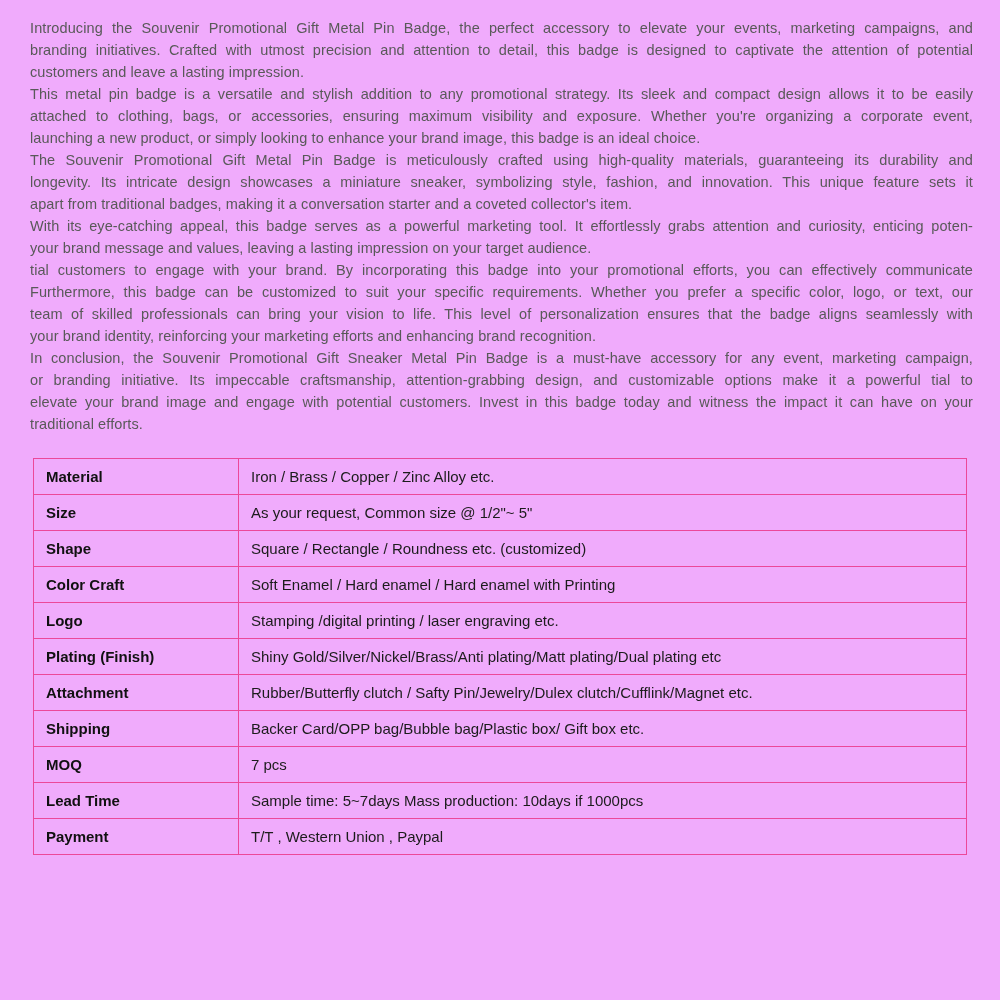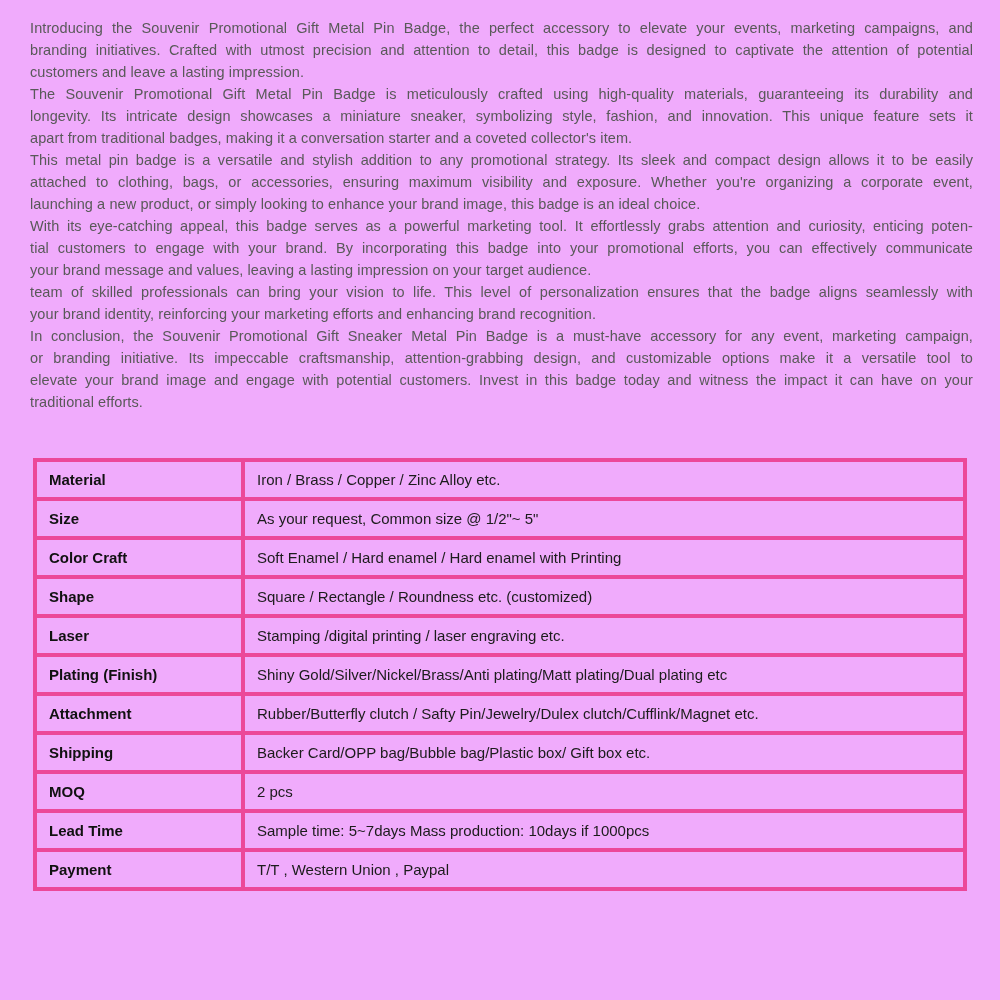--- a/index.html
+++ b/index.html
@@ -38,21 +38,21 @@
     position: absolute;
     left: 33px;
     top: 458px;
     width: 934px;
     border-collapse: collapse;
     table-layout: fixed;
     font-size: 15px;
     color: #1c1c1c;
   }
   table.spec-table td {
-    border: 4px solid #ec4899;
+    border: 1px solid #ec4899;
     height: 35px;
     padding: 0 10px 0 12px;
     vertical-align: middle;
     overflow: hidden;
     white-space: nowrap;
   }
   table.spec-table td.label-cell {
     width: 182px;
     font-weight: bold;
     color: #111111;
@@ -65,82 +65,83 @@
 <body>
 
 <div class="page">
   <div class="description" id="description">
       <div>
         <div class="line">Introducing the Souvenir Promotional Gift Metal Pin Badge, the perfect accessory to elevate your events, marketing campaigns, and</div>
         <div class="line">branding initiatives.  Crafted with utmost precision and attention to detail, this badge is designed to captivate the attention of potential</div>
         <div class="line last">customers and leave a lasting impression.</div>
       </div>
       <div>
+        <div class="line">This metal pin badge is a versatile and stylish addition to any promotional strategy.  Its sleek and compact design allows it to be easily</div>
+        <div class="line">attached to clothing, bags, or accessories, ensuring maximum visibility and exposure.  Whether you're organizing a corporate event,</div>
+        <div class="line last">launching a new product, or simply looking to enhance your brand image, this badge is an ideal choice.</div>
+      </div>
+      <div>
         <div class="line">The Souvenir Promotional Gift Metal Pin Badge is meticulously crafted using high-quality materials, guaranteeing its durability and</div>
         <div class="line">longevity.  Its intricate design showcases a miniature sneaker, symbolizing style, fashion, and innovation.  This unique feature sets it</div>
         <div class="line last">apart from traditional badges, making it a conversation starter and a coveted collector's item.</div>
       </div>
       <div>
-        <div class="line">This metal pin badge is a versatile and stylish addition to any promotional strategy.  Its sleek and compact design allows it to be easily</div>
-        <div class="line">attached to clothing, bags, or accessories, ensuring maximum visibility and exposure.  Whether you're organizing a corporate event,</div>
-        <div class="line last">launching a new product, or simply looking to enhance your brand image, this badge is an ideal choice.</div>
+        <div class="line">With its eye-catching appeal, this badge serves as a powerful marketing tool.  It effortlessly grabs attention and curiosity, enticing poten-</div>
+        <div class="line last">your brand message and values, leaving a lasting impression on your target audience.</div>
+        <div class="line">tial customers to engage with your brand.  By incorporating this badge into your promotional efforts, you can effectively communicate</div>
       </div>
       <div>
-        <div class="line">With its eye-catching appeal, this badge serves as a powerful marketing tool.  It effortlessly grabs attention and curiosity, enticing poten-</div>
-        <div class="line">tial customers to engage with your brand.  By incorporating this badge into your promotional efforts, you can effectively communicate</div>
-        <div class="line last">your brand message and values, leaving a lasting impression on your target audience.</div>
-      </div>
-      <div>
+        <div class="line">Furthermore, this badge can be customized to suit your specific requirements.  Whether you prefer a specific color, logo, or text, our</div>
         <div class="line">team of skilled professionals can bring your vision to life.  This level of personalization ensures that the badge aligns seamlessly with</div>
         <div class="line last">your brand identity, reinforcing your marketing efforts and enhancing brand recognition.</div>
       </div>
       <div>
         <div class="line">In conclusion, the Souvenir Promotional Gift Sneaker Metal Pin Badge is a must-have accessory for any event, marketing campaign,</div>
-        <div class="line">or branding initiative.  Its impeccable craftsmanship, attention-grabbing design, and customizable options make it a versatile tool to</div>
+        <div class="line">or branding initiative.  Its impeccable craftsmanship, attention-grabbing design, and customizable options make it a powerful tial to</div>
         <div class="line">elevate your brand image and engage with potential customers.  Invest in this badge today and witness the impact it can have on your</div>
         <div class="line last">traditional efforts.</div>
       </div>
     </div>
   <table class="spec-table">
     <tbody id="spec-tbody">
         <tr>
           <td class="label-cell">Material</td>
           <td class="value-cell">Iron / Brass / Copper / Zinc Alloy etc.</td>
         </tr>
         <tr>
           <td class="label-cell">Size</td>
           <td class="value-cell">As your request, Common size @ 1/2"~ 5"</td>
         </tr>
         <tr>
+          <td class="label-cell">Shape</td>
+          <td class="value-cell">Square / Rectangle / Roundness etc. (customized)</td>
+        </tr>
+        <tr>
           <td class="label-cell">Color Craft</td>
           <td class="value-cell">Soft Enamel / Hard enamel / Hard enamel with Printing</td>
         </tr>
         <tr>
-          <td class="label-cell">Shape</td>
-          <td class="value-cell">Square / Rectangle / Roundness etc. (customized)</td>
-        </tr>
-        <tr>
-          <td class="label-cell">Laser</td>
+          <td class="label-cell">Logo</td>
           <td class="value-cell">Stamping /digital printing / laser engraving etc.</td>
         </tr>
         <tr>
           <td class="label-cell">Plating (Finish)</td>
           <td class="value-cell">Shiny Gold/Silver/Nickel/Brass/Anti plating/Matt plating/Dual plating etc</td>
         </tr>
         <tr>
           <td class="label-cell">Attachment</td>
           <td class="value-cell">Rubber/Butterfly clutch / Safty Pin/Jewelry/Dulex clutch/Cufflink/Magnet etc.</td>
         </tr>
         <tr>
           <td class="label-cell">Shipping</td>
           <td class="value-cell">Backer Card/OPP bag/Bubble bag/Plastic box/ Gift box etc.</td>
         </tr>
         <tr>
           <td class="label-cell">MOQ</td>
-          <td class="value-cell">2 pcs</td>
+          <td class="value-cell">7 pcs</td>
         </tr>
         <tr>
           <td class="label-cell">Lead Time</td>
           <td class="value-cell">Sample time: 5~7days Mass production: 10days if 1000pcs</td>
         </tr>
         <tr>
           <td class="label-cell">Payment</td>
           <td class="value-cell">T/T , Western Union , Paypal</td>
         </tr>
       </tbody>

